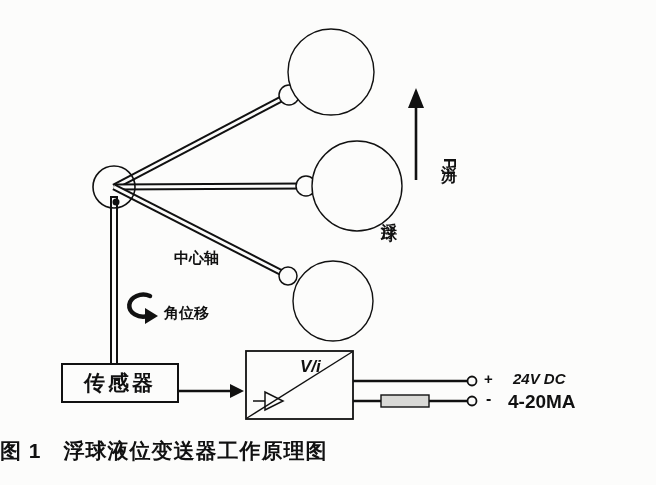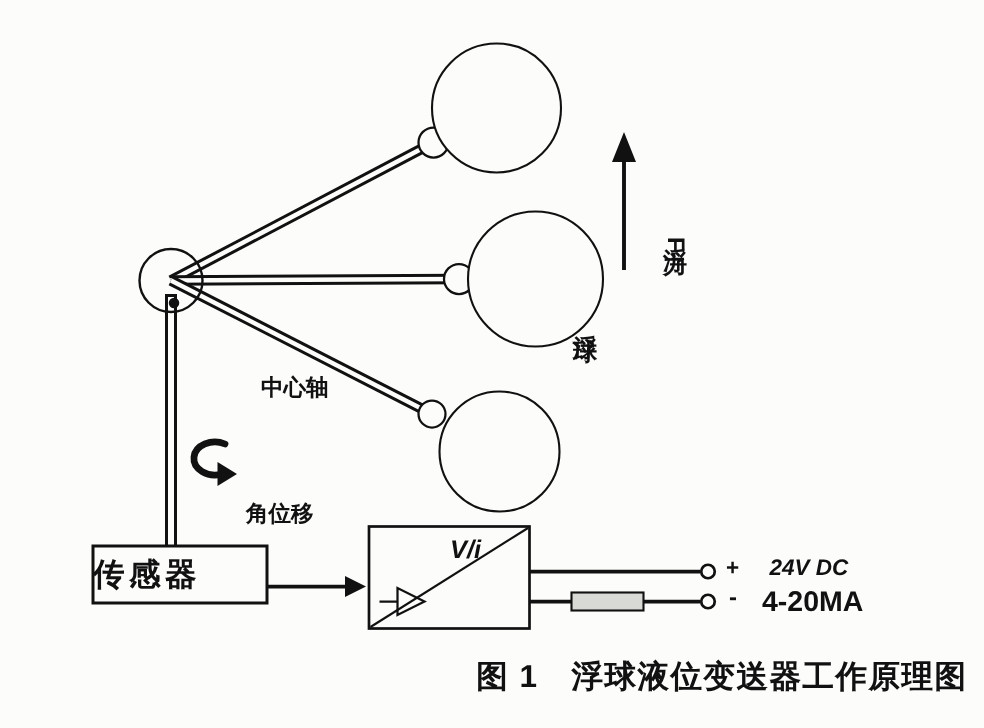--- a/index.html
+++ b/index.html
@@ -9,25 +9,25 @@
     background:#fcfcfb;
     font-family:"Liberation Sans", sans-serif;
     overflow:hidden;
   }
   .canvas svg{position:absolute;left:0;top:0;}
   .lbl{position:absolute;color:#111;white-space:nowrap;}
   .lbl.bold{font-weight:700;}
   .vert{writing-mode:vertical-rl;text-orientation:mixed;letter-spacing:3px;}
   .sensor-label{
     position:absolute;left:62px;top:369px;width:116px;
-    text-align:left;font-size:21px;font-weight:700;letter-spacing:3px;color:#111;
+    text-align:center;font-size:21px;font-weight:700;letter-spacing:3px;color:#111;
   }
   .caption{
     position:absolute;left:0;top:437px;width:645px;
-    text-align:right;font-size:21px;font-weight:700;color:#111;letter-spacing:1px;
+    text-align:left;font-size:21px;font-weight:700;color:#111;letter-spacing:1px;
   }
 </style>
 </head>
 <body>
 
 <div class="canvas">
 
   <svg width="656" height="485" viewBox="0 0 656 485">
 
     <g>
@@ -86,21 +86,21 @@
     <circle cx="472" cy="401" r="4.5" fill="#fcfcfb" stroke="#111" stroke-width="1.8"></circle>
 
     <g>
       <line x1="416" y1="180" x2="416" y2="104" stroke="#111" stroke-width="2.6"></line>
       <polygon points="416,88 408,108 424,108" fill="#111"></polygon>
     </g>
   </svg>
 
   <div class="lbl bold" style="left:126px;top:249px;font-size:15px;margin-left:48px;">中心轴</div>
 
-  <div class="lbl bold" style="left:164px;top:304px;font-size:15px;margin-top:29px;">角位移</div>
+  <div class="lbl bold" style="left:164px;top:304px;font-size:15px;">角位移</div>
 
   <div class="sensor-label">传感器</div>
 
   <div class="lbl" style="left:300px;top:357px;font-size:17px;font-weight:600;font-style:italic;">V/i</div>
 
   <div class="lbl bold vert" style="left:438px;top:152px;font-size:16px;">浮力F</div>
 
   <div class="lbl bold vert" style="left:378px;top:210px;font-size:16px;">浮球</div>
 
   <div class="lbl bold" style="left:484px;top:370px;font-size:15px;">+</div>

